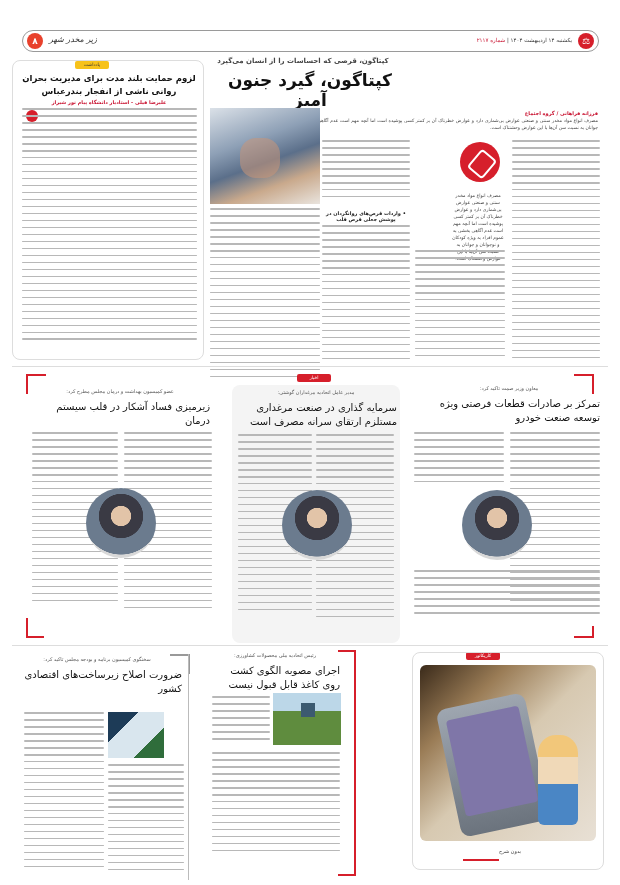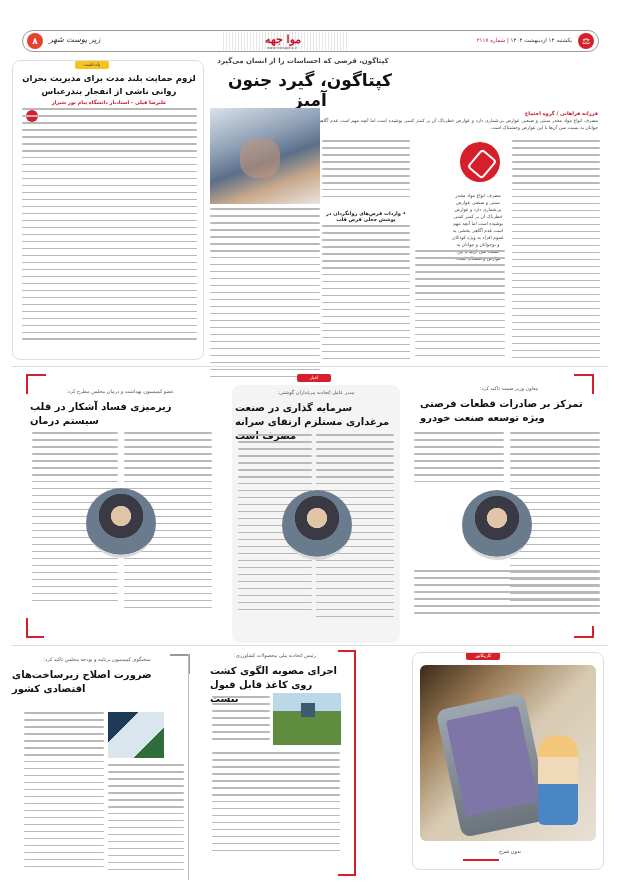--- a/index.html
+++ b/index.html
@@ -43,21 +43,21 @@
   .sidebar-box { position: absolute; left: 12px; top: 60px; width: 192px; height: 300px; border: 1px solid #ddd; border-radius: 8px; }
   .sb-tag { position: absolute; left: 75px; top: 61px; width: 34px; height: 8px; background: #f7c21a; font-size: 4.5px; text-align: center; line-height: 8px; color: #333; border-radius: 2px; }
   .sb-title { position: absolute; left: 20px; top: 72px; width: 178px; text-align: center; font-size: 8.5px; line-height: 13px; font-weight: bold; color: #111; }
   .sb-author { position: absolute; left: 20px; top: 99px; width: 178px; text-align: center; font-size: 5px; color: #c8102e; font-weight: bold; }
   .sb-body { position: absolute; left: 22px; top: 108px; width: 175px; }
 
   .divider { position: absolute; height: 1px; background: #ddd; }
   .corner { position: absolute; border-color: #d61f2b; border-style: solid; }
 
   .ar-kicker { position: absolute; text-align: center; font-size: 5px; color: #555; }
-  .ar-title { position: absolute; text-align: left; font-size: 10px; line-height: 14px; font-weight: bold; color: #111; }
+  .ar-title { position: absolute; text-align: right; font-size: 10px; line-height: 14px; font-weight: normal; color: #111; }
   .tag-red { position: absolute; height: 8px; background: #d61f2b; color: #fff; font-size: 4.5px; text-align: center; line-height: 8px; border-radius: 2px; }
   .portrait { position: absolute; border-radius: 50%; background: radial-gradient(circle at 50% 40%, #e2c4a8 0 18%, #3a3a44 19% 40%, #6b7b8e 41% 70%, #d8d8d8 71%); }
   .boxed { position: absolute; background: #f4f4f4; border-radius: 8px; }
 
   .cartoon-box { position: absolute; left: 412px; top: 652px; width: 192px; height: 218px; border: 1px solid #ddd; border-radius: 8px; }
   .cartoon-img { position: absolute; left: 420px; top: 665px; width: 176px; height: 176px; border-radius: 6px; background: linear-gradient(135deg, #3a2a1a 0%, #9a7c56 25%, #d7c9b1 50%, #e8e0d5 100%); overflow: hidden; }
   .phone { position: absolute; left: 28px; top: 35px; width: 90px; height: 130px; border-radius: 10px; background: linear-gradient(180deg, #9ea6b0, #6b737d); transform: rotate(-12deg); }
   .phone::after { content: ""; position: absolute; left: 8px; top: 12px; width: 74px; height: 98px; background: #7f76a8; border-radius: 4px; }
   .kid { position: absolute; left: 118px; top: 70px; width: 40px; height: 90px; border-radius: 18px 18px 6px 6px; background: linear-gradient(180deg, #f2c77a 0 25%, #f0d9b8 25% 55%, #4a86c5 55%); }
   .cartoon-caption { position: absolute; left: 465px; top: 848px; width: 90px; text-align: center; font-size: 5px; color: #333; }
@@ -69,25 +69,21 @@
 </style>
 </head>
 <body>
 
 <div class="header">
   <div class="hdr-logo-right">⚖</div>
   <div class="hdr-date">
     <span>یکشنبه ۱۴ اردیبهشت ۱۴۰۴</span> |
     <span class="issue">شماره ۲۱۱۷</span>
   </div>
-  <div class="hdr-center">
-    <div class="hdr-brand">موا جهه</div>
-    <div class="hdr-site">www.movajehe.ir</div>
-  </div>
-  <div class="hdr-section">زیر پوست شهر</div>
+  <div class="hdr-section">زیر مخدر شهر</div>
   <div class="hdr-page">۸</div>
 </div>
 
 <div class="main-kicker">کپتاگون، قرصی که احساسات را از انسان می‌گیرد</div>
 <div class="main-title">کپتاگون، گیرد جنون آمیز</div>
 <div class="author-icon"></div>
 <div class="author-line">فرزانه فراهانی / گروه اجتماع</div>
 <div class="intro small">مصرف انواع مواد مخدر سنتی و صنعتی عوارض بی‌شماری دارد و عوارض خطرناک آن بر کمتر کسی پوشیده است اما آنچه مهم است عدم آگاهی بخشی به عموم افراد به ویژه کودکان و نوجوانان و جوانان به نسبت سن آن‌ها با این عوارض وحشتناک است.</div>
 
 <div class="side-icon"></div>

